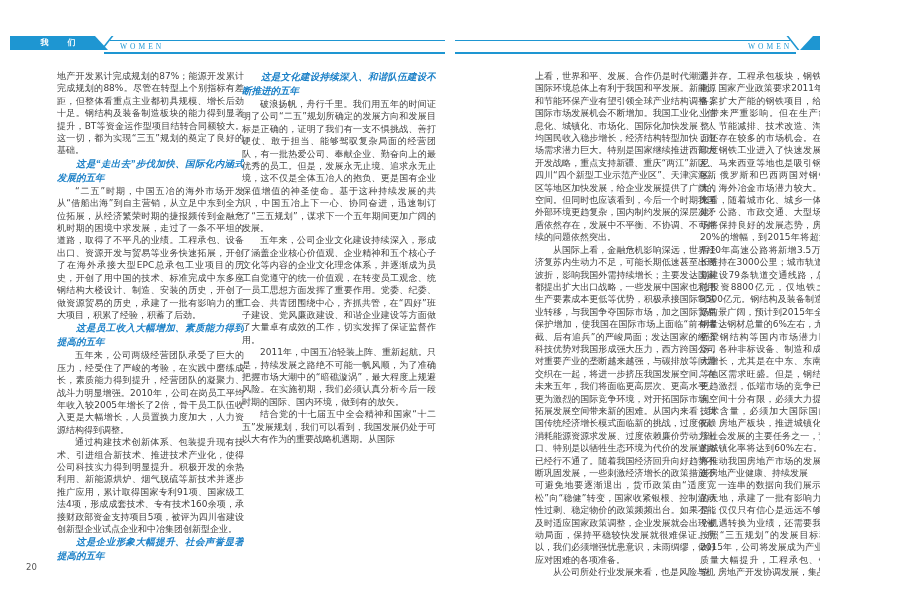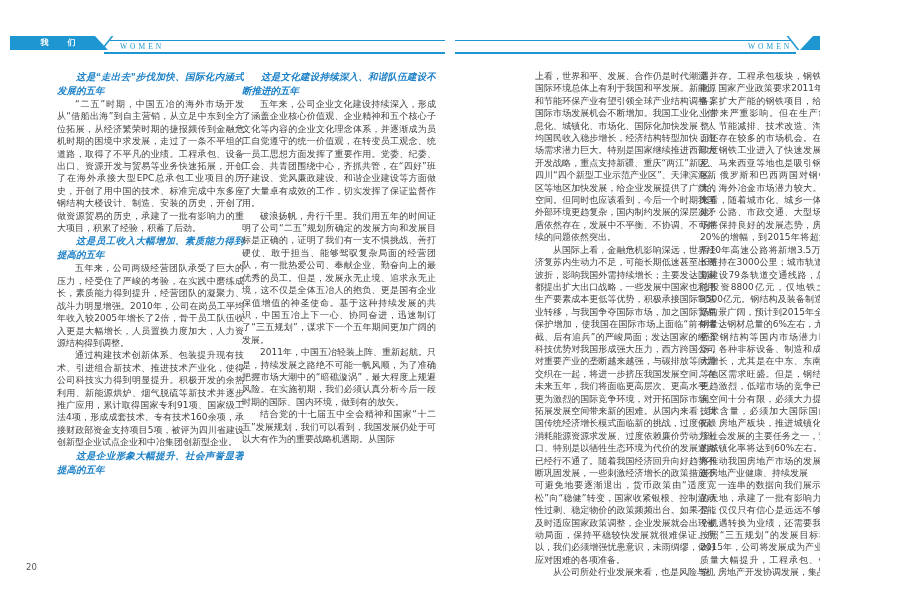--- a/index.html
+++ b/index.html
@@ -41,31 +41,32 @@
   <div class="band-label" style="left:120px;">WOMEN</div>
   <div class="band-line" style="left:104px;top:52px;width:341px;height:2px;"></div>
 
   <div class="band-line" style="left:455px;top:40px;width:335px;height:1px;"></div>
   <div class="band-label" style="left:748px;">WOMEN</div>
   <div class="band-line" style="left:455px;top:52px;width:341px;height:2px;"></div>
   <div class="notch notch-right"></div>
   <div class="brand-tab tab-right">我 们</div>
 
   <div class="col" style="left:57px;width:187px;">
+      <p class="body-cont">地产开发累计完成规划的87%；能源开发累计完成规划的88%。尽管在转型上个别指标有差距，但整体看重点主业都初具规模、增长后劲十足。钢结构及装备制造板块的能力得到显著提升，BT等资金运作型项目结转合同额较大。这一切，都为实现“三五”规划的奠定了良好的基础。</p>
       <p class="heading">这是“走出去”步伐加快、国际化内涵式发展的五年</p>
       <p class="body">“二五”时期，中国五冶的海外市场开发从“借船出海”到自主营销，从立足中东到全方位拓展，从经济繁荣时期的捷报频传到金融危机时期的困境中求发展，走过了一条不平坦的道路，取得了不平凡的业绩。工程承包、设备出口、资源开发与贸易等业务快速拓展，开创了在海外承接大型EPC总承包工业项目的历史，开创了用中国的技术、标准完成中东多座钢结构大楼设计、制造、安装的历史，开创了做资源贸易的历史，承建了一批有影响力的重大项目，积累了经验，积蓄了后劲。</p>
       <p class="heading">这是员工收入大幅增加、素质能力得到提高的五年</p>
       <p class="body">五年来，公司两级经营团队承受了巨大的压力，经受住了严峻的考验，在实践中磨练成长，素质能力得到提升，经营团队的凝聚力、战斗力明显增强。2010年，公司在岗员工平均年收入较2005年增长了2倍，骨干员工队伍收入更是大幅增长，人员置换力度加大，人力资源结构得到调整。</p>
       <p class="body">通过构建技术创新体系、包装提升现有技术、引进组合新技术、推进技术产业化，使得公司科技实力得到明显提升。积极开发的余热利用、新能源烘炉、烟气脱硫等新技术并逐步推广应用，累计取得国家专利91项、国家级工法4项，形成成套技术、专有技术160余项，承接财政部资金支持项目5项，被评为四川省建设创新型企业试点企业和中冶集团创新型企业。</p>
       <p class="heading">这是企业形象大幅提升、社会声誉显著提高的五年</p>
     </div>
   <div class="col" style="left:242px;width:194px;">
       <p class="heading">这是文化建设持续深入、和谐队伍建设不断推进的五年</p>
+      <p class="body">破浪扬帆，舟行千里。我们用五年的时间证明了公司“二五”规划所确定的发展方向和发展目标是正确的，证明了我们有一支不惧挑战、善打硬仗、敢于担当、能够驾驭复杂局面的经营团队，有一批热爱公司、奉献企业、勤奋向上的最优秀的员工。但是，发展永无止境、追求永无止境，这不仅是全体五冶人的抱负、更是国有企业保值增值的神圣使命。基于这种持续发展的共识，中国五冶上下一心、协同奋进，迅速制订了“三五规划”，谋求下一个五年期间更加广阔的发展。</p>
       <p class="body">五年来，公司企业文化建设持续深入，形成了涵盖企业核心价值观、企业精神和五个核心子文化等内容的企业文化理念体系，并逐渐成为员工自觉遵守的统一价值观，在转变员工观念、统一员工思想方面发挥了重要作用。党委、纪委、工会、共青团围绕中心，齐抓共管，在“四好”班子建设、党风廉政建设、和谐企业建设等方面做了大量卓有成效的工作，切实发挥了保证监督作用。</p>
-      <p class="body">破浪扬帆，舟行千里。我们用五年的时间证明了公司“二五”规划所确定的发展方向和发展目标是正确的，证明了我们有一支不惧挑战、善打硬仗、敢于担当、能够驾驭复杂局面的经营团队，有一批热爱公司、奉献企业、勤奋向上的最优秀的员工。但是，发展永无止境、追求永无止境，这不仅是全体五冶人的抱负、更是国有企业保值增值的神圣使命。基于这种持续发展的共识，中国五冶上下一心、协同奋进，迅速制订了“三五规划”，谋求下一个五年期间更加广阔的发展。</p>
       <p class="body">2011年，中国五冶轻装上阵、重新起航。只是，持续发展之路绝不可能一帆风顺，为了准确把握市场大潮中的“暗礁漩涡”，最大程度上规避风险。在实施初期，我们必须认真分析今后一段时期的国际、国内环境，做到有的放矢。</p>
       <p class="body">结合党的十七届五中全会精神和国家“十二五”发展规划，我们可以看到，我国发展仍处于可以大有作为的重要战略机遇期。从国际</p>
     </div>
 
   <div class="col" style="left:535px;width:181px;">
       <p class="body-cont">上看，世界和平、发展、合作仍是时代潮流，国际环境总体上有利于我国和平发展。新能源和节能环保产业有望引领全球产业结构调整，国际市场发展机会不断增加。我国工业化、信息化、城镇化、市场化、国际化加快发展，人均国民收入稳步增长，经济结构转型加快，市场需求潜力巨大。特别是国家继续推进西部大开发战略，重点支持新疆、重庆“两江”新区、四川“四个新型工业示范产业区”、天津滨海新区等地区加快发展，给企业发展提供了广阔的空间。但同时也应该看到，今后一个时期我国外部环境更趋复杂，国内制约发展的深层次矛盾依然存在，发展中不平衡、不协调、不可持续的问题依然突出。</p>
       <p class="body">从国际上看，金融危机影响深远，世界经济复苏内生动力不足，可能长期低速甚至出现波折，影响我国外需持续增长；主要发达国家都提出扩大出口战略，一些发展中国家也利用生产要素成本更低等优势，积极承接国际制造业转移，与我国争夺国际市场，加之国际贸易保护增加，使我国在国际市场上面临“前有堵截、后有追兵”的严峻局面；发达国家的经济科技优势对我国形成强大压力，西方跨国公司对重要产业的垄断越来越强，与碳排放等问题交织在一起，将进一步挤压我国发展空间。在未来五年，我们将面临更高层次、更高水平、更为激烈的国际竞争环境，对开拓国际市场、拓展发展空间带来新的困难。从国内来看，我国传统经济增长模式面临新的挑战，过度依赖消耗能源资源求发展、过度依赖廉价劳动力出口、特别是以牺牲生态环境为代价的发展道路已经行不通了。随着我国经济回升向好趋势不断巩固发展，一些刺激经济增长的政策措施不可避免地要逐渐退出，货币政策由“适度宽松”向“稳健”转变，国家收紧银根、控制流动性过剩、稳定物价的政策频频出台。如果不能及时适应国家政策调整，企业发展就会出现被动局面，保持平稳较快发展就很难保证。所以，我们必须增强忧患意识，未雨绸缪，做好应对困难的各项准备。</p>
       <p class="body">从公司所处行业发展来看，也是风险与机</p>
     </div>
   <div class="col" style="left:700px;width:187px;">

